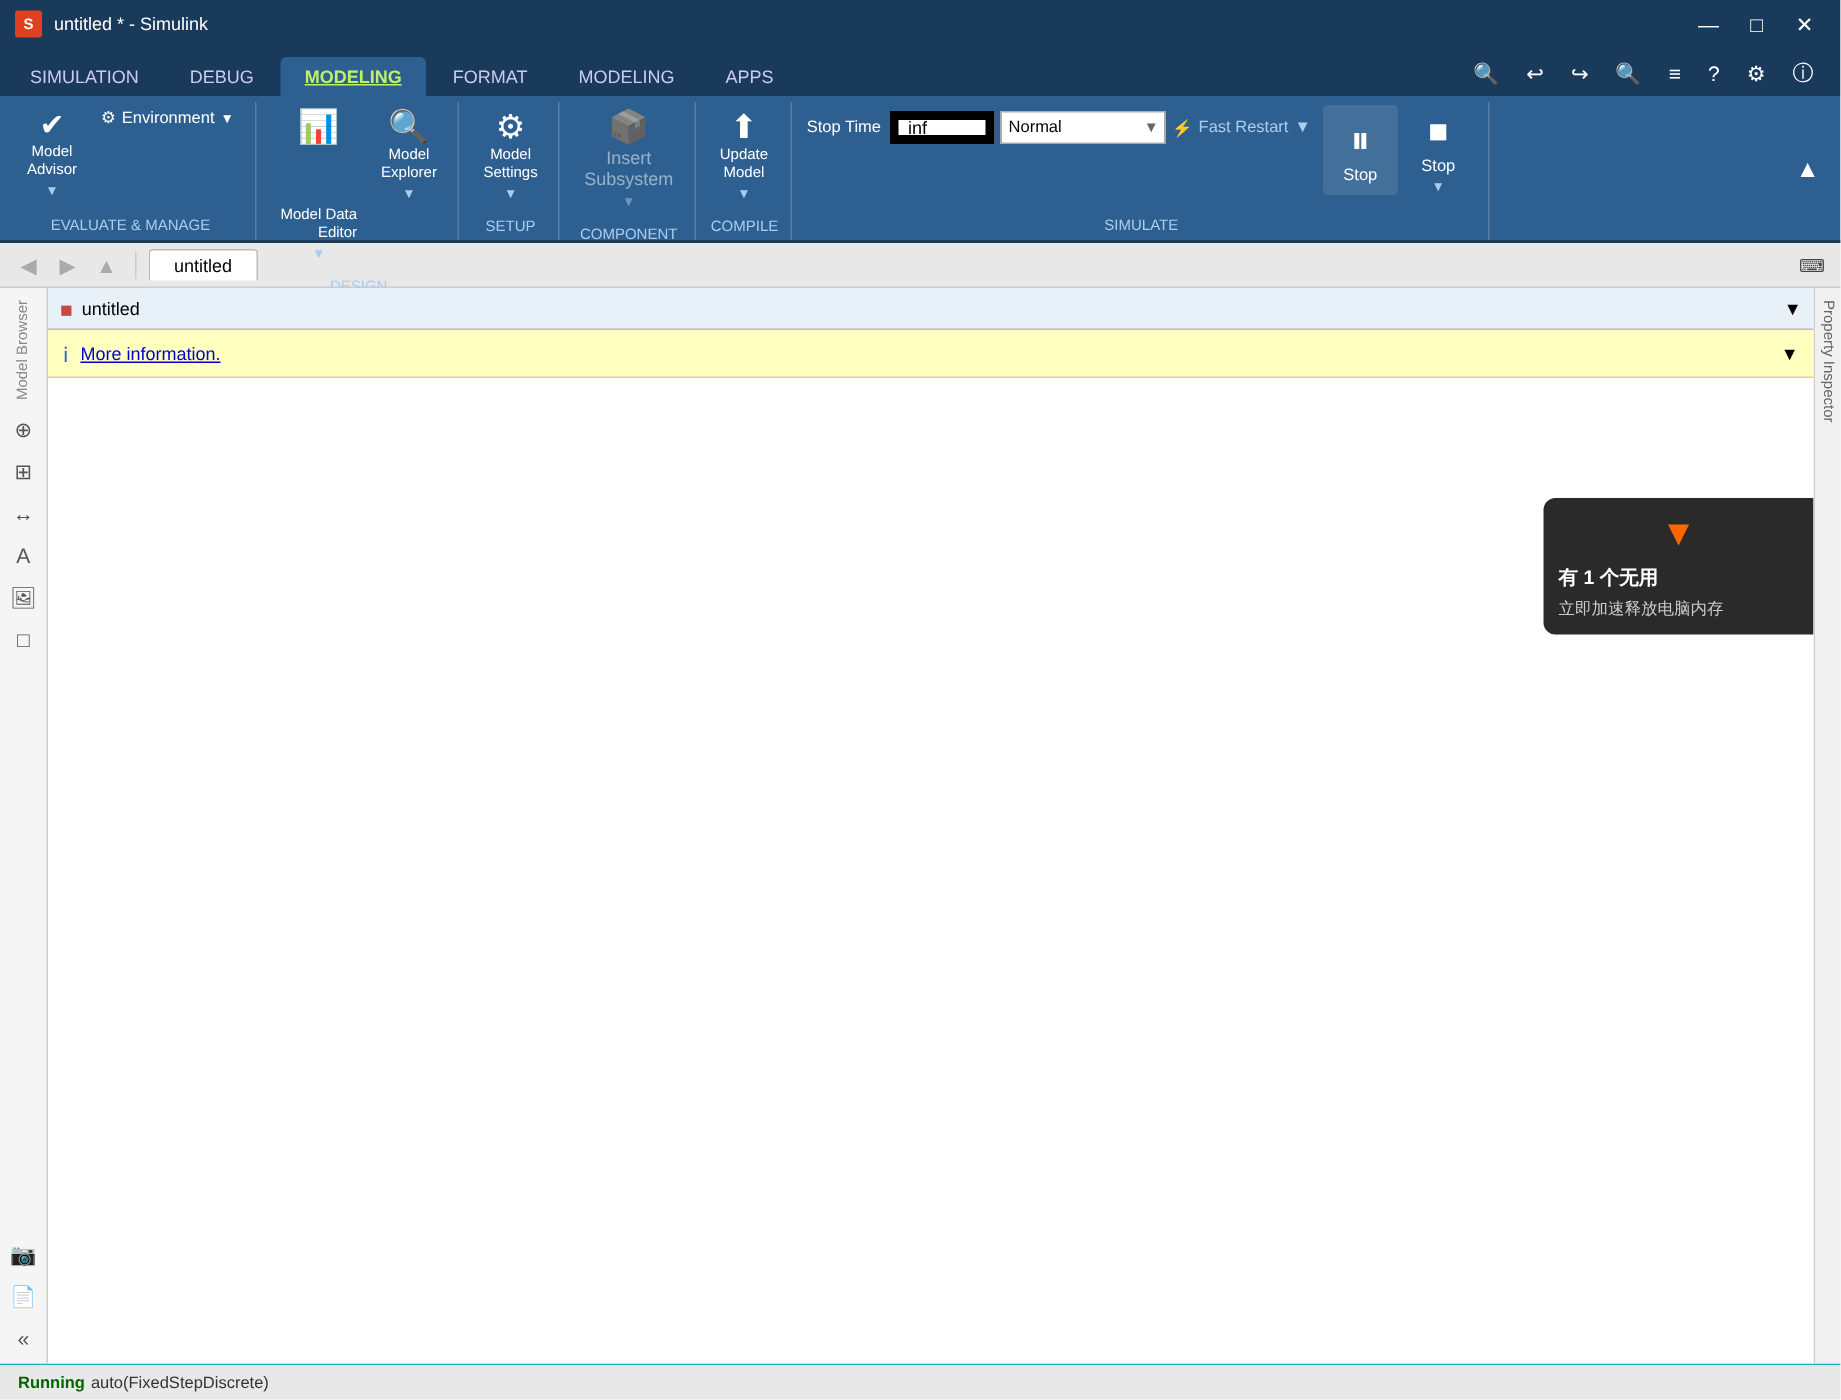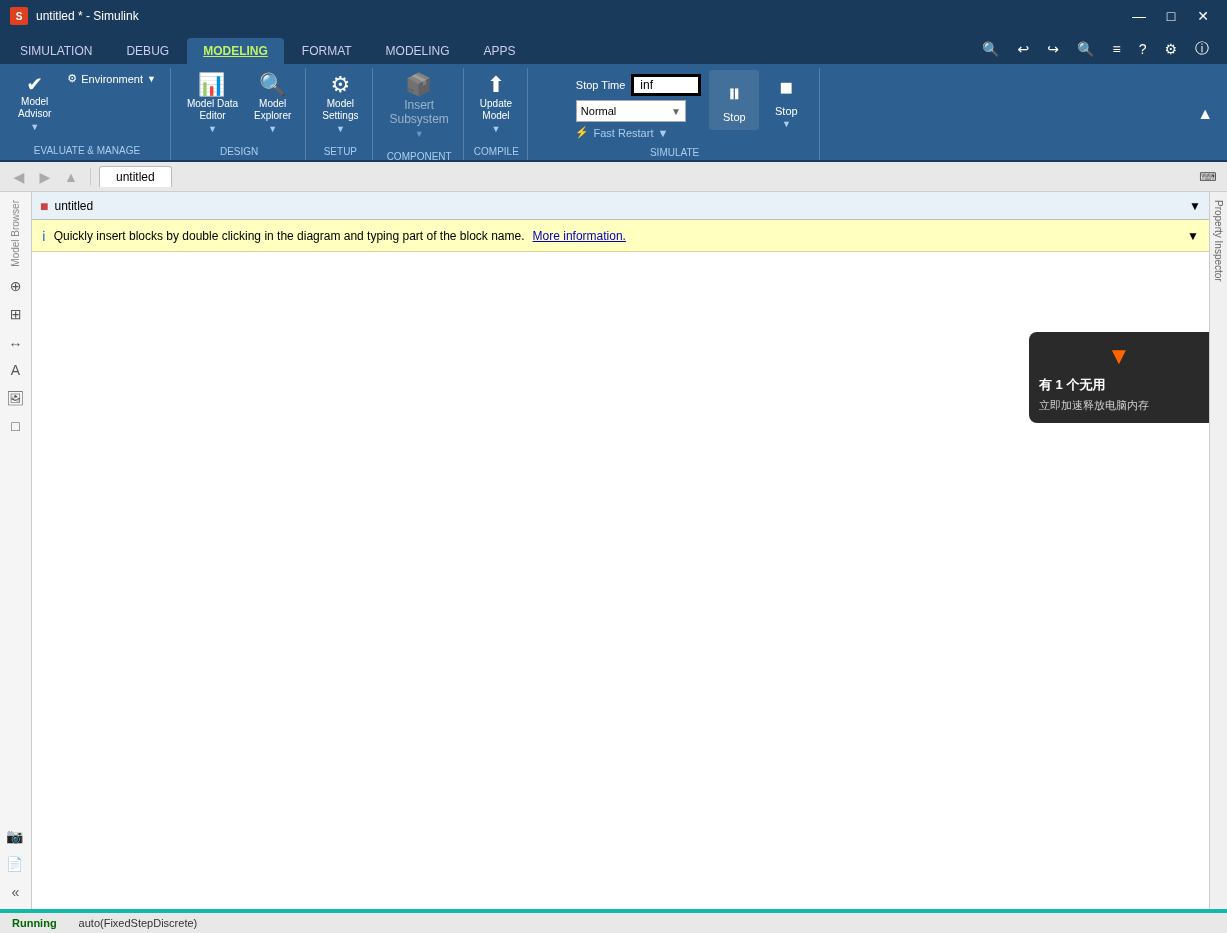--- a/index.html
+++ b/index.html
@@ -98,21 +98,21 @@
     }
     .stop-time-row {
       display: flex;
       align-items: center;
       gap: 6px;
       color: white;
       font-size: 11px;
     }
     .stop-time-input {
       background: white;
-      border: 3px solid #000000;
+      border: 6px solid #000000;
       padding: 2px 6px;
       font-size: 12px;
       width: 70px;
       height: 22px;
     }
     .solver-select {
       background: white;
       border: 1px solid #aaa;
       padding: 2px 4px;
       font-size: 11px;
@@ -266,25 +266,25 @@
       writing-mode: vertical-lr;
       font-size: 10px;
       color: #666;
       padding: 8px 0;
     }
 
     
     #statusbar {
       background: #e8e8e8;
       height: 24px;
-      border-top: 4px solid #14b8a6;
+      border-top: 1px solid #14b8a6;
       display: flex;
       align-items: center;
       padding: 0 12px;
-      gap: 22px;
+      gap: 4px;
       font-size: 11px;
       color: #333;
     }
     .status-left { display: flex; align-items: center; gap: 6px; }
     .status-running { color: #006600; font-weight: bold; }
     .status-center { flex: 1; display: flex; justify-content: center; gap: 30px; }
     .status-right { display: flex; align-items: center; gap: 10px; justify-content: center; }
     .progress-bar { width: 80px; height: 10px; background: #00aa00; border: 1px solid #666; border-radius: 2px; }
 
     
@@ -357,21 +357,21 @@
         </div>
       </div>
     </div>
     <div class="ribbon-group-label">EVALUATE &amp; MANAGE</div>
   </div>
 
   <div class="ribbon-group">
     <div class="ribbon-group-content">
       <div class="ribbon-btn">
         <div class="icon" style="font-size:22px;">📊</div>
-        <span style="font-size:10px; color:white; text-align:center; line-height:1.2;">Model Data<br>Editor</span>
+        <span style="font-size:10px; color:white; text-align:right; line-height:1.2;margin-top:40px;">Model Data<br>Editor</span>
         <span style="font-size:9px; color:#aaccee;">▼</span>
       </div>
       <div class="ribbon-btn">
         <div class="icon" style="font-size:22px;">🔍</div>
         <span style="font-size:10px; color:white; text-align:center; line-height:1.2;">Model<br>Explorer</span>
         <span style="font-size:9px; color:#aaccee;">▼</span>
       </div>
     </div>
     <div class="ribbon-group-label">DESIGN</div>
   </div>
@@ -405,21 +405,21 @@
         <span style="font-size:10px; color:white; text-align:center; line-height:1.2;">Update<br>Model</span>
         <span style="font-size:9px; color:#aaccee;">▼</span>
       </div>
     </div>
     <div class="ribbon-group-label">COMPILE</div>
   </div>
 
   <div style="display:flex; flex-direction:column; padding:2px 8px; border-right: 1px solid rgba(255,255,255,0.2);">
     <div style="display:flex; flex-direction:row; align-items:flex-start; gap:8px; flex:1;">
 
-      <div style="display:flex; flex-direction:column; gap:4px; padding-top:4px;margin-left:38px;">
+      <div style="display:flex; flex-direction:row; gap:4px; padding-top:4px;">
         <div class="stop-time-row">
           <span>Stop Time</span>
           <input class="stop-time-input" type="text" value="inf" style="">
         </div>
         <div style="display:flex; align-items:center; gap:4px;">
           <div class="solver-select">
             <span>Normal</span>
             <span class="dropdown-arrow">▼</span>
           </div>
         </div>
@@ -481,21 +481,20 @@
   <div id="canvas-area">
 
     <div id="model-titlebar">
       <span class="model-title-icon">■</span>
       <span>untitled</span>
       <div style="margin-left:auto;">▼</div>
     </div>
 
     <div id="info-bar">
       <span class="info-icon">ℹ</span>
-      <span>Quickly insert blocks by double clicking in the diagram and typing part of the block name.</span>
       <a class="info-link">More information.</a>
       <div style="margin-left:auto;">▼</div>
     </div>
 
     <div id="diagram">
       <svg id="diagram-svg" xmlns="http://www.w3.org/2000/svg">
 
         <rect x="130" y="390" width="190" height="160" fill="white" stroke="#333" stroke-width="1.5"></rect>
         <text x="185" y="408" font-size="12" font-family="Arial" fill="#333">PX4</text>
 

